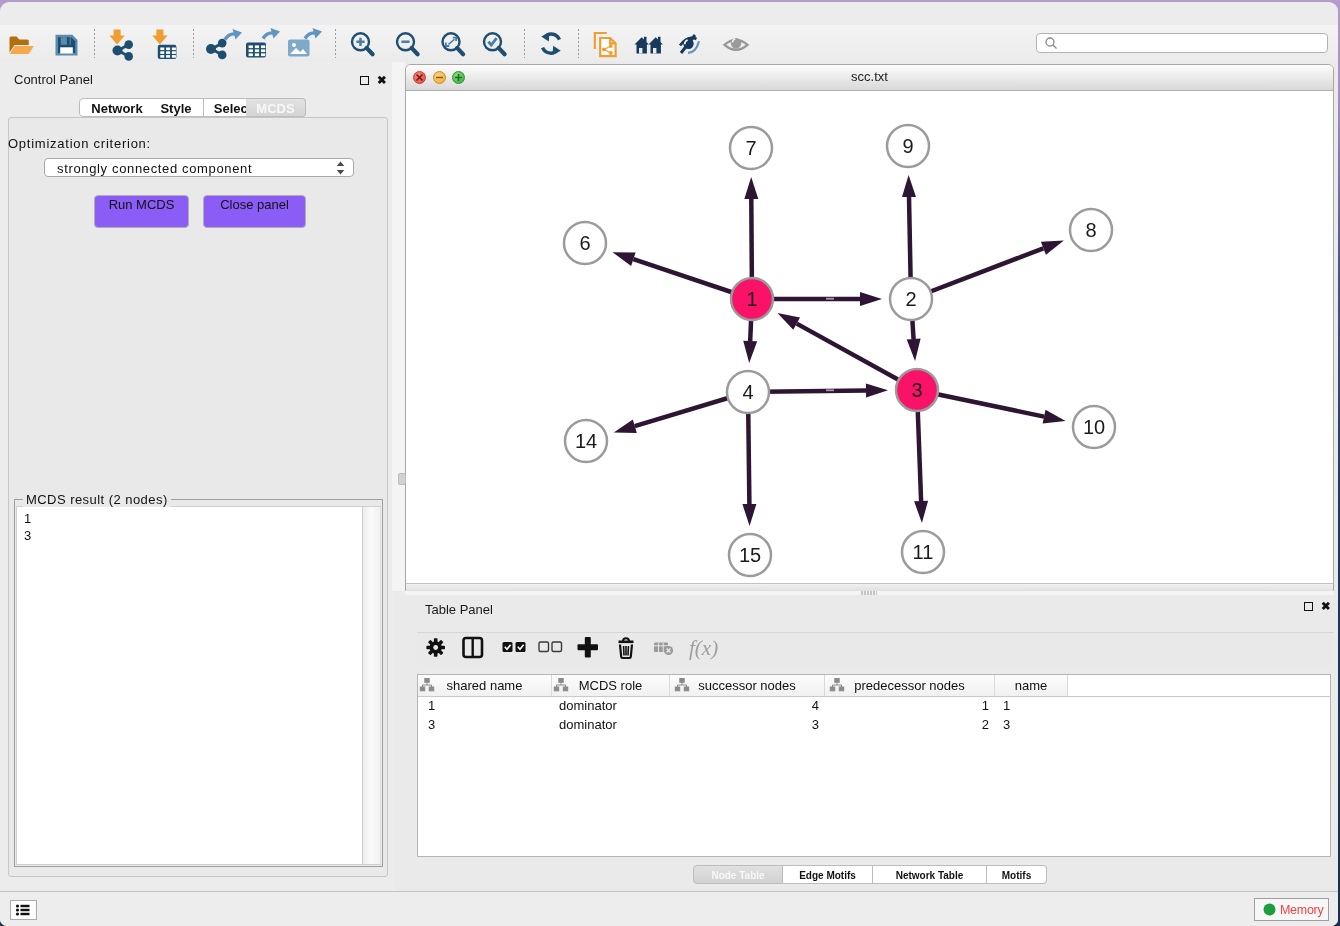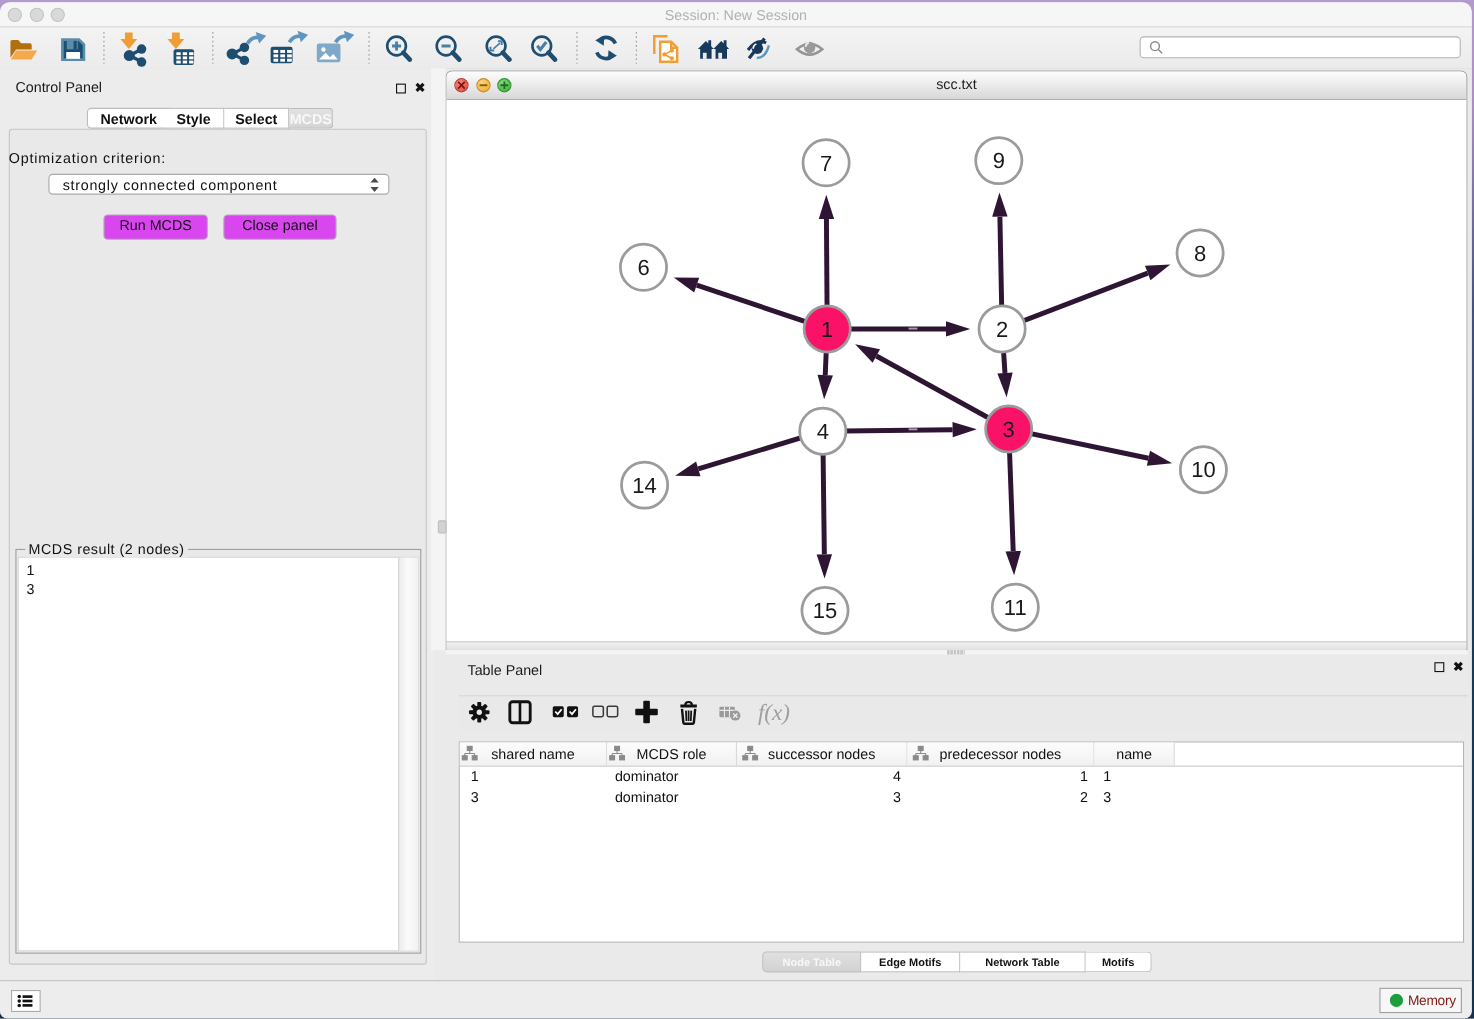--- a/index.html
+++ b/index.html
@@ -20,21 +20,21 @@
 
 #mainbg{left:0;top:60px;width:1338px;height:829px;background:#eaeaea}
 
 .ptitle{font-size:13px;color:#1a1a1a}
 .tabbtn{top:36px;height:19px;line-height:19px;box-sizing:border-box;background:#fff;border:1px solid #bcbcbc;
   font-size:13px;font-weight:bold;text-align:center;color:#111}
 #tabbody{left:8px;top:55px;width:380px;height:760px;background:#e9e9e9;border:1px solid #c6c6c6;border-radius:3px;box-sizing:border-box}
 #optlabel{left:8px;top:74px;width:380px;text-align:left;font-size:13px;letter-spacing:0.75px;color:#111}
 #combo{left:44px;top:96px;width:310px;height:19px;background:#fff;border:1px solid #a9a9a9;border-radius:4px;box-sizing:border-box}
 #combo span{position:absolute;left:12px;top:2px;font-size:13px;letter-spacing:0.65px;color:#111}
-.btn{top:133px;height:23px;line-height:18px;box-sizing:border-box;background:#d946ef;border:1px solid #afafaf;border-radius:4px;
+.btn{top:133px;height:33px;line-height:18px;box-sizing:border-box;background:#8b5cf6;border:1px solid #afafaf;border-radius:4px;
   font-size:13px;text-align:center;color:#111}
 #mcdsgroup{left:14px;top:437px;width:369px;height:368px;border:1px solid #9e9e9e;box-sizing:border-box}
 #mcdslegend{left:23px;top:430px;font-size:13px;letter-spacing:0.45px;color:#111;background:#e9e9e9;padding:0 3px}
 #mcdstext{left:16px;top:444px;width:365px;height:359px;background:#fff;border:1px solid #cfcfcf;box-sizing:border-box;
   font-size:13px;color:#111;line-height:16px}
 #mcdsscroll{left:362px;top:445px;width:17px;height:357px;background:linear-gradient(90deg,#ededed,#fafafa 45%,#f2f2f2);border-left:1px solid #ccc;border-right:1px solid #e0e0e0}
 
 #netwin{left:405px;top:62px;width:929px;height:527px;border:1px solid #a6a6a6;border-radius:6px 6px 0 0;box-sizing:border-box;background:#fff}
 #nettitle{left:0;top:0;width:927px;height:25px;background:linear-gradient(#fdfdfd,#d8d8d8);border-bottom:1px solid #b0b0b0;border-radius:5px 5px 0 0}
 .itl{width:13px;height:13px;border-radius:50%;top:6px;box-sizing:border-box}
@@ -54,26 +54,20 @@
 #statusbar{left:0;top:889px;width:1338px;height:35px;background:#ededed;border-top:1px solid #c4c4c4}
 #listbtn{left:10px;top:8px;width:27px;height:20px;background:#fdfdfd;border:1px solid #ababab;box-sizing:border-box}
 #membtn{left:1254px;top:6px;width:75px;height:23px;background:#f7f7f7;border:1px solid #9e9e9e;box-sizing:border-box}
 .wbtn-sq{width:9px;height:9px;border:1.5px solid #111;box-sizing:border-box}
 .wbtn-x{font-size:11.5px;font-weight:bold;color:#111}
 </style>
 </head>
 <body>
 <div id="win">
 
-  <div id="titlebar" class="abs">
-    <div class="tl abs" style="left:7px"></div>
-    <div class="tl abs" style="left:27px"></div>
-    <div class="tl abs" style="left:46px"></div>
-    <div id="wtitle" class="abs">Session: New Session</div>
-  </div>
 
   <div id="toolbar" class="abs">
     <div class="sep abs" style="left:94px"></div>
     <div class="sep abs" style="left:193px"></div>
     <div class="sep abs" style="left:335px"></div>
     <div class="sep abs" style="left:524px"></div>
     <div class="sep abs" style="left:578px"></div>
     <div id="tbicons" class="abs" style="left:0;top:0"><svg width="770" height="37" viewBox="0 0 770 37">
 
       <path d="M9.5,27.5 L9.5,12.9 Q9.5,11.4 11,11.4 L16.6,11.4 L19.2,14.4 L27.2,14.4 Q28.8,14.4 28.8,16 L28.8,20 L14.6,20 Z" fill="#b26f0e"></path>
@@ -219,21 +213,21 @@
   <div id="mainbg" class="abs"></div>
 
   <div id="ctrlpanel" class="abs" style="left:0;top:60px;width:395px;height:829px;background:#ececec">
     <div class="ptitle abs" style="left:14px;top:10px">Control Panel</div>
     <div class="wbtn-sq abs" style="left:360px;top:14px"></div>
     <div class="wbtn-x abs" style="left:377px;top:11px">✖</div>
     <div id="tabbody" class="abs"></div>
     <div class="tabbtn abs" style="left:79px;width:76px;border-radius:4px 0 0 4px">Network</div>
     <div class="tabbtn abs" style="left:149px;width:55px;border-left:none">Style</div>
     <div class="tabbtn abs" style="left:204px;width:59px;border-left:none">Select</div>
-    <div class="tabbtn abs" style="left:263px;width:40px;border-left:none;border-radius:0 4px 4px 0;background:linear-gradient(#e2e2e2,#d4d4d4);color:#f8f8f8">MCDS</div>
+    <div class="tabbtn abs" style="left:246px;width:60px;border-left:none;border-radius:0 4px 4px 0;background:linear-gradient(#e2e2e2,#d4d4d4);color:#f8f8f8">MCDS</div>
     <div id="optlabel" class="abs">Optimization criterion:</div>
     <div id="combo" class="abs">
         <span>strongly connected component</span>
       <svg width="11" height="14" style="position:absolute;right:7px;top:2px" viewBox="0 0 11 14">
         <polygon points="5.5,0.5 9.3,5 1.7,5" fill="#4a4a4a"></polygon>
         <polygon points="5.5,13.5 9.3,9 1.7,9" fill="#4a4a4a"></polygon>
       </svg>
     </div>
     <div class="btn abs" style="left:94px;width:95px">Run MCDS</div>
     <div class="btn abs" style="left:203px;width:103px">Close panel</div>
@@ -485,16 +479,16 @@
         <rect x="9.5" y="3.8" width="9" height="2.4"></rect>
             <rect x="9.5" y="7.8" width="9" height="2.4"></rect>
             <rect x="9.5" y="11.8" width="9" height="2.4"></rect>
           </g>
       </svg>
     </div>
     <div id="membtn" class="abs">
       <svg width="14" height="14" style="position:absolute;left:8px;top:4px">
           <circle cx="6.5" cy="6.5" r="6" fill="#1d9e3c"></circle>
         </svg>
-      <div class="abs" style="left:25px;top:4px;font-size:12.5px;letter-spacing:-0.3px;color:#7f1d1d">Memory</div>
+      <div class="abs" style="left:25px;top:4px;font-size:12.5px;letter-spacing:-0.3px;color:#ef4444">Memory</div>
     </div>
   </div>
 </div>
 
 </body></html>

